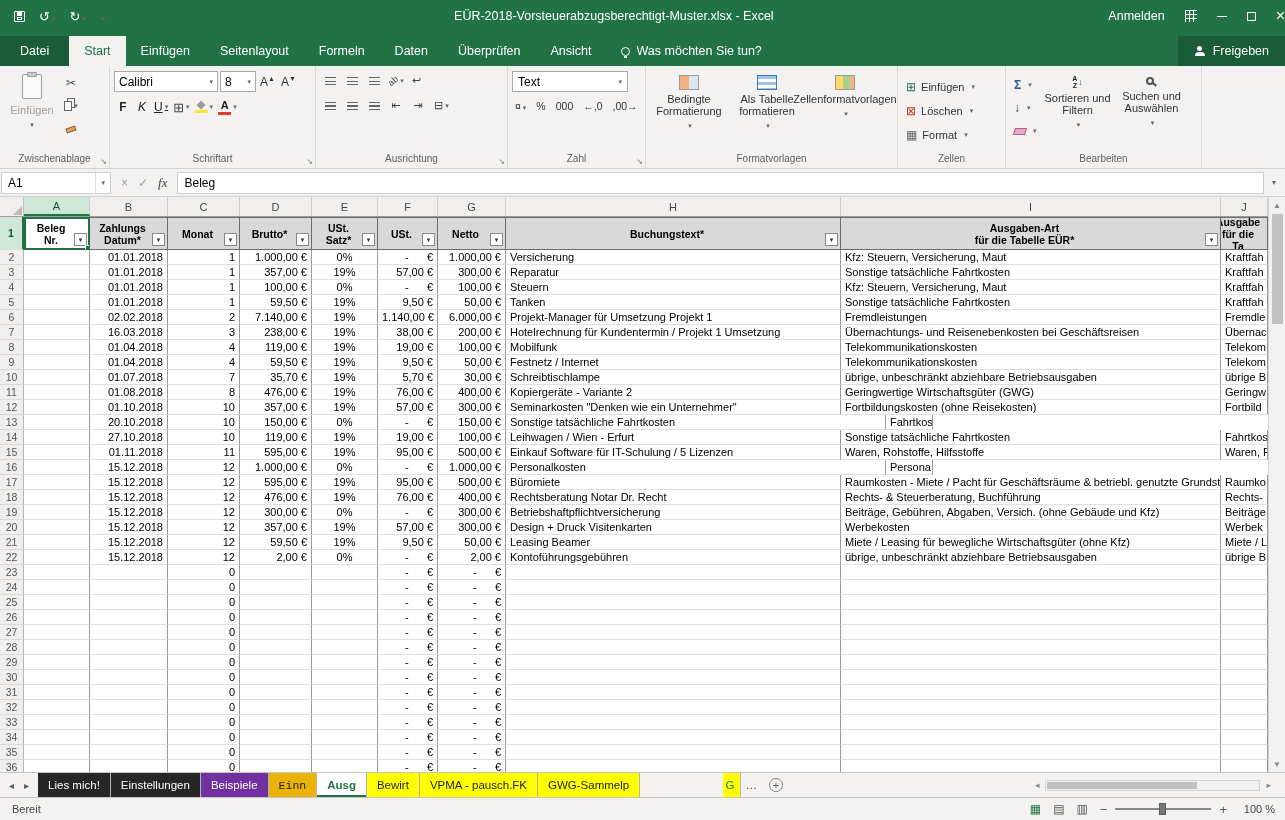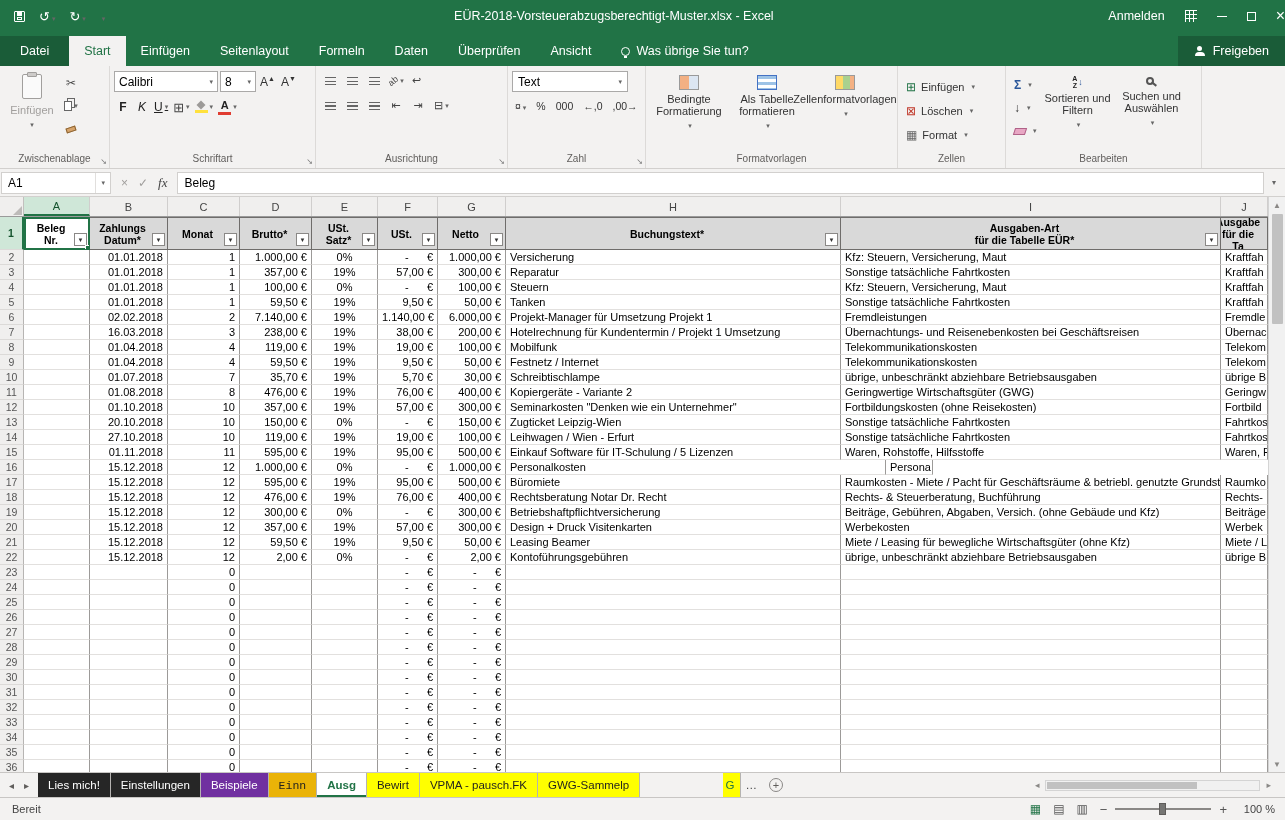--- a/index.html
+++ b/index.html
@@ -184,21 +184,21 @@
   <div class="rtab">Einfügen</div>
   <div class="rtab">Seitenlayout</div>
   <div class="rtab">Formeln</div>
   <div class="rtab">Daten</div>
   <div class="rtab">Überprüfen</div>
   <div class="rtab">Ansicht</div>
   <div class="tellme">
     <span class="bulb">
         <i></i>
       </span>
-    <span>Was übrige Sie tun?</span>
+    <span>Was möchten Sie tun?</span>
   </div>
   <div class="spacer"></div>
   <div class="sharebtn">
     <span class="p-ico">
         <span class="p-head"></span>
         <span class="p-body"></span>
       </span>
     <span>Freigeben</span>
   </div>
 </div>
@@ -664,21 +664,20 @@
         </div>
         <div class="xrow">
           <div class="gut">13</div>
           <div class="cell" style="width: 66px; text-align: left;"></div>
           <div class="cell" style="width: 78px; text-align: right;">20.10.2018</div>
           <div class="cell" style="width: 72px; text-align: right;">10</div>
           <div class="cell" style="width: 72px; text-align: right;">150,00 €</div>
           <div class="cell" style="width: 66px; text-align: center;">0%</div>
           <div class="cell" style="width: 60px; text-align: right;">-      €</div>
           <div class="cell" style="width: 68px; text-align: right;">150,00 €</div>
-          <div class="cell" style="width: 335px; text-align: left;">Zugticket Leipzig-Wien</div>
           <div class="cell" style="width: 380px; text-align: left;">Sonstige tatsächliche Fahrtkosten</div>
           <div class="cell" style="width: 47px; text-align: left;">Fahrtkos</div>
         </div>
         <div class="xrow">
           <div class="gut">14</div>
           <div class="cell" style="width: 66px; text-align: left;"></div>
           <div class="cell" style="width: 78px; text-align: right;">27.10.2018</div>
           <div class="cell" style="width: 72px; text-align: right;">10</div>
           <div class="cell" style="width: 72px; text-align: right;">119,00 €</div>
           <div class="cell" style="width: 66px; text-align: center;">19%</div>

